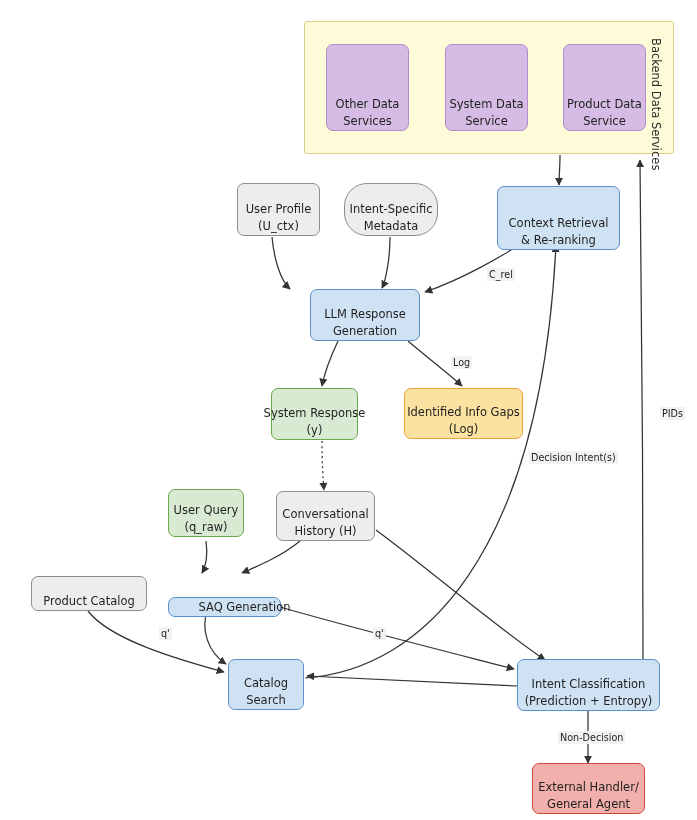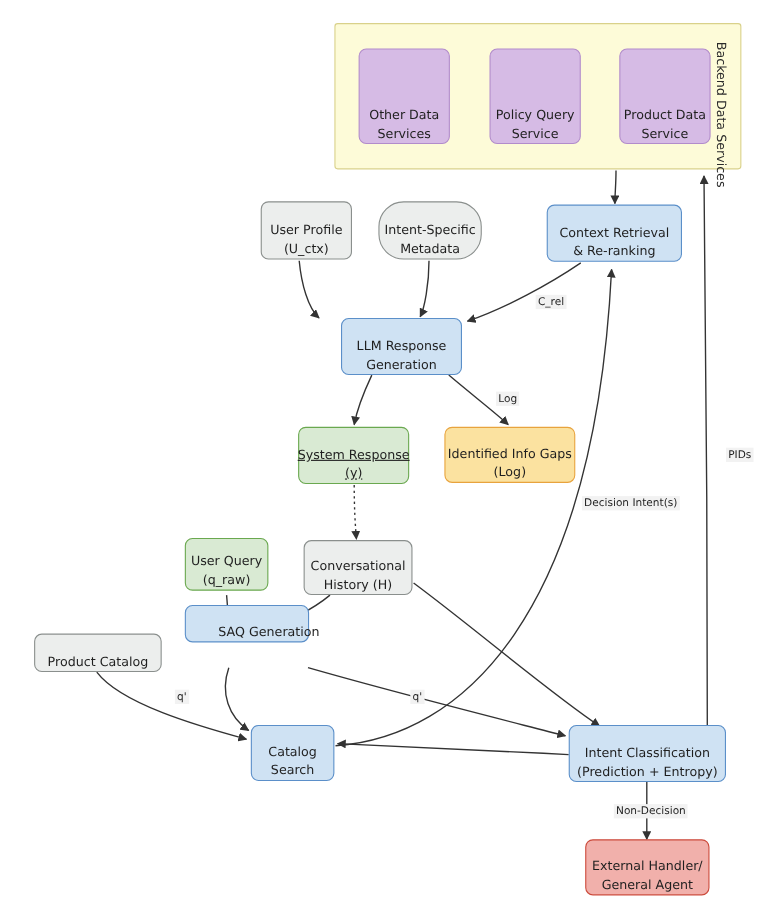--- a/index.html
+++ b/index.html
@@ -127,50 +127,50 @@
       <path d="M 588 711 C 588 735, 588 752, 588 763"></path>
     </g>
   </svg>
 
   <div class="node n-purple" style="left:326px; top:44px; width:83px; height:87px;">
     <span class="ln">Other Data</span>
     <span class="ln">Services</span>
   </div>
 
   <div class="node n-purple" style="left:445px; top:44px; width:83px; height:87px;">
-    <span class="ln">Policy Query</span>
+    <span class="ln">System Data</span>
     <span class="ln">Service</span>
   </div>
 
   <div class="node n-purple" style="left:563px; top:44px; width:83px; height:87px;">
     <span class="ln">Product Data</span>
     <span class="ln">Service</span>
   </div>
 
   <div class="node n-gray" style="left:237px; top:183px; width:83px; height:53px;">
     <span class="ln">User Profile</span>
     <span class="ln">(U_ctx)</span>
   </div>
 
   <div class="node n-gray" style="left:344px; top:183px; width:94px; height:53px;border-radius:23px;">
     <span class="ln">Intent-Specific</span>
     <span class="ln">Metadata</span>
   </div>
 
-  <div class="node n-blue" style="left:497px; top:186px; width:123px; height:52px;">
+  <div class="node n-blue" style="left:497px; top:186px; width:123px; height:64px;">
     <span class="ln">Context Retrieval</span>
     <span class="ln">&amp; Re-ranking</span>
   </div>
 
   <div class="node n-blue" style="left:310px; top:289px; width:110px; height:52px;">
     <span class="ln">LLM Response</span>
     <span class="ln">Generation</span>
   </div>
 
-  <div class="node n-green" style="left:271px; top:388px; width:101px; height:52px;text-decoration:underline;">
+  <div class="node n-green" style="left:271px; top:388px; width:87px; height:52px;">
     <span class="ln">System Response</span>
     <span class="ln">(y)</span>
   </div>
 
   <div class="node n-orange" style="left:404px; top:388px; width:119px; height:51px;">
     <span class="ln">Identified Info Gaps</span>
     <span class="ln">(Log)</span>
   </div>
 
   <div class="node n-green" style="left:168px; top:489px; width:76px; height:48px;">
@@ -180,21 +180,21 @@
 
   <div class="node n-gray" style="left:276px; top:491px; width:99px; height:50px;">
     <span class="ln">Conversational</span>
     <span class="ln">History (H)</span>
   </div>
 
   <div class="node n-gray" style="left:31px; top:576px; width:116px; height:35px;">
     <span class="ln">Product Catalog</span>
   </div>
 
-  <div class="node n-blue" style="left:168px; top:550px; width:113px; height:34px;padding-left:40px;">
+  <div class="node n-blue" style="left:168px; top:597px; width:113px; height:20px;padding-left:40px;">
     <span class="ln">SAQ Generation</span>
   </div>
 
   <div class="node n-blue" style="left:228px; top:659px; width:76px; height:51px;">
     <span class="ln">Catalog</span>
     <span class="ln">Search</span>
   </div>
 
   <div class="node n-blue" style="left:517px; top:659px; width:143px; height:52px;">
     <span class="ln">Intent Classification</span>

